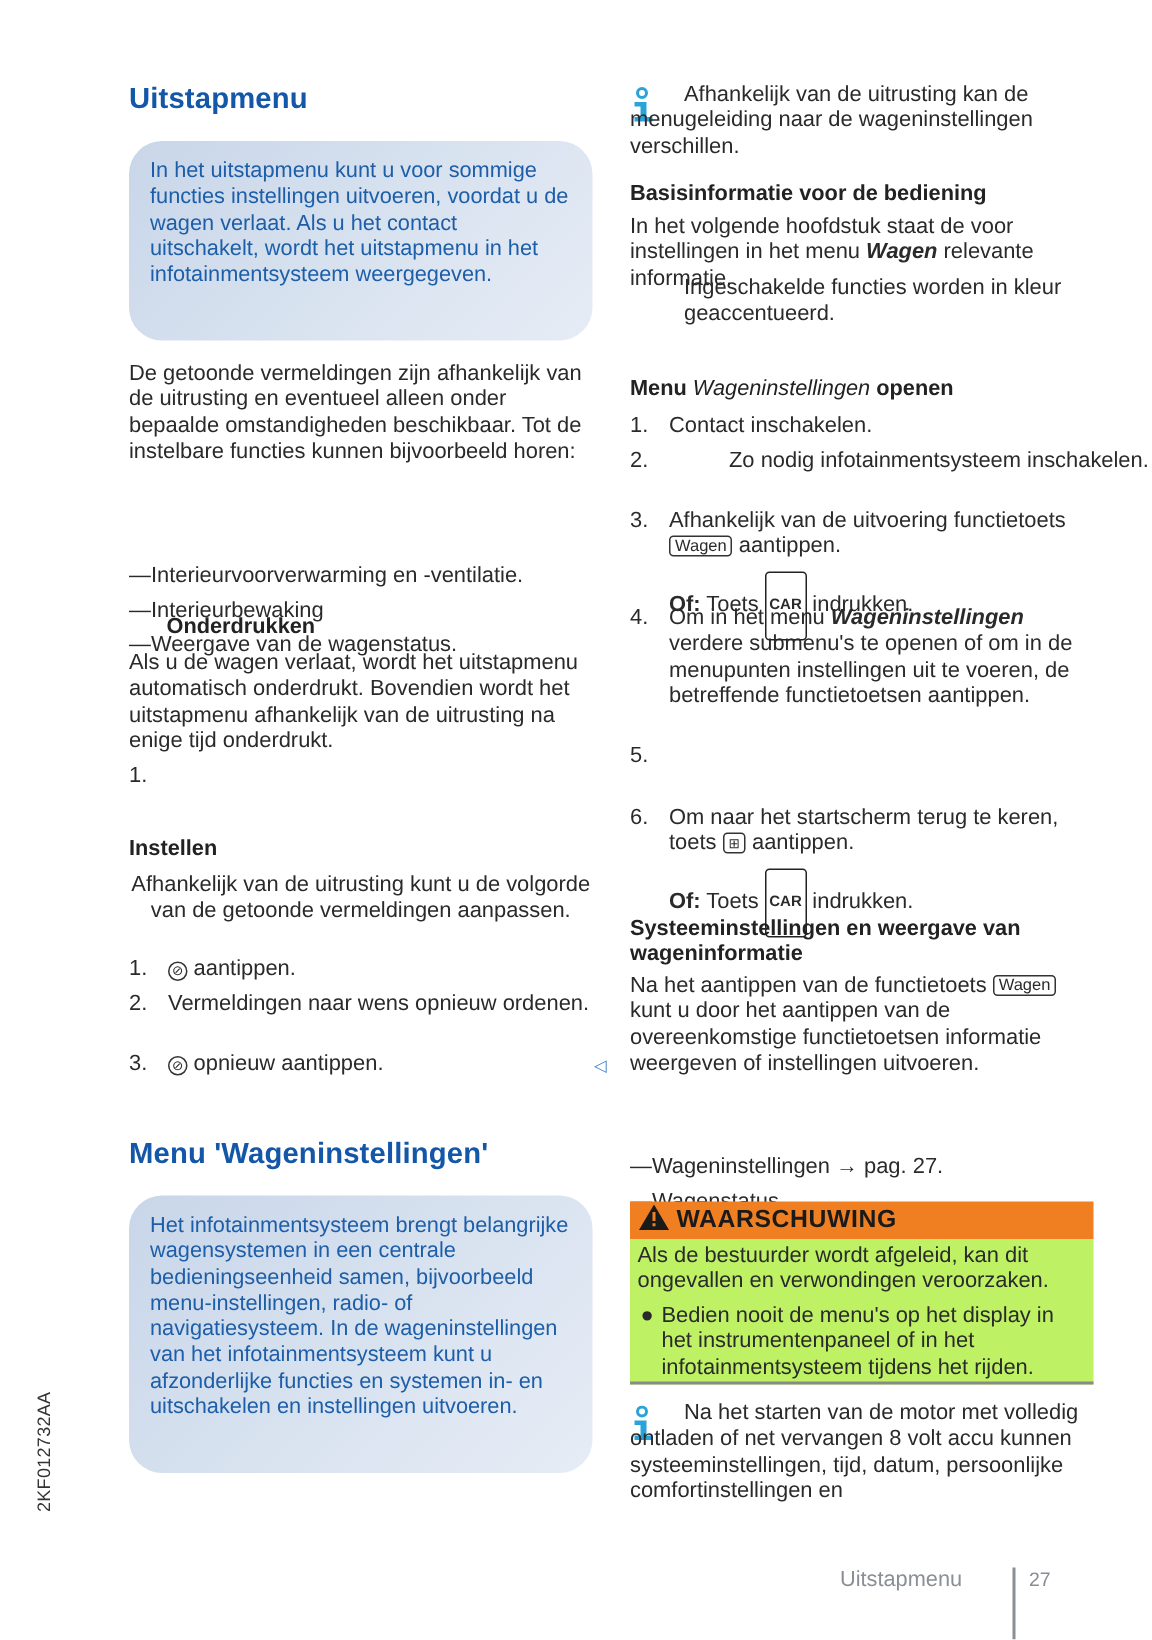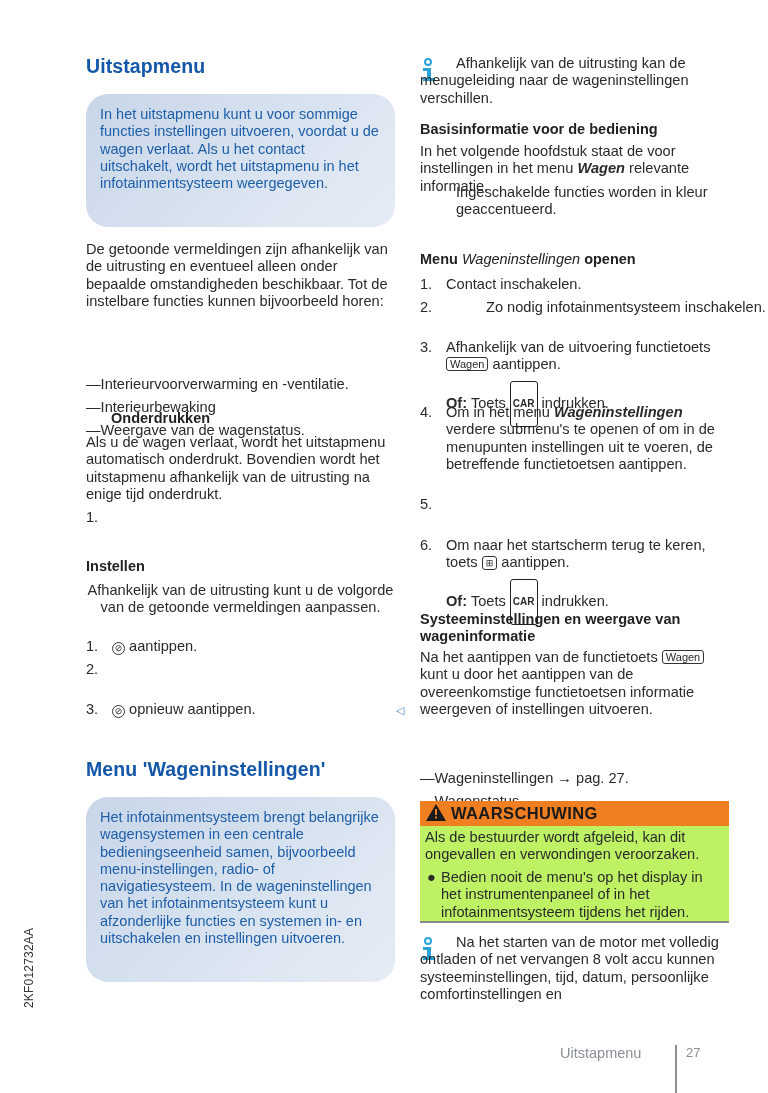--- a/index.html
+++ b/index.html
@@ -53,20 +53,21 @@
 
 <h3 class="sub" style="left:86px; top:558px;">Instellen</h3>
 <p class="p" style="left:86px; top:582px; width:309px;text-align:center;">Afhankelijk van de uitrusting kunt u de volgorde van de getoonde vermeldingen aanpassen.</p>
 
 <div class="li" style="left:86px; top:638px; width:309px; height:18px;">
   <span class="num">1.</span>
   <span class="txt"><span class="circ">⊘</span> <span>aantippen.</span></span>
 </div>
 <div class="li" style="left:86px; top:661px; width:309px; height:36px;">
   <span class="num">2.</span>
+  <span class="txt" style="width:283px;">Vermeldingen naar wens opnieuw ordenen.</span>
 </div>
 <div class="li" style="left:86px; top:701px; width:309px; height:18px;">
   <span class="num">3.</span>
   <span class="txt"><span class="circ">⊘</span> <span>opnieuw aantippen.</span></span>
 </div>
 <span class="end-mark">◁</span>
 
 <h1 class="h1" style="left:86px; top:758px;">Menu 'Wageninstellingen'</h1>
 
 <div class="note" style="left:86px; top:797px; width:309px; height:185px;">

